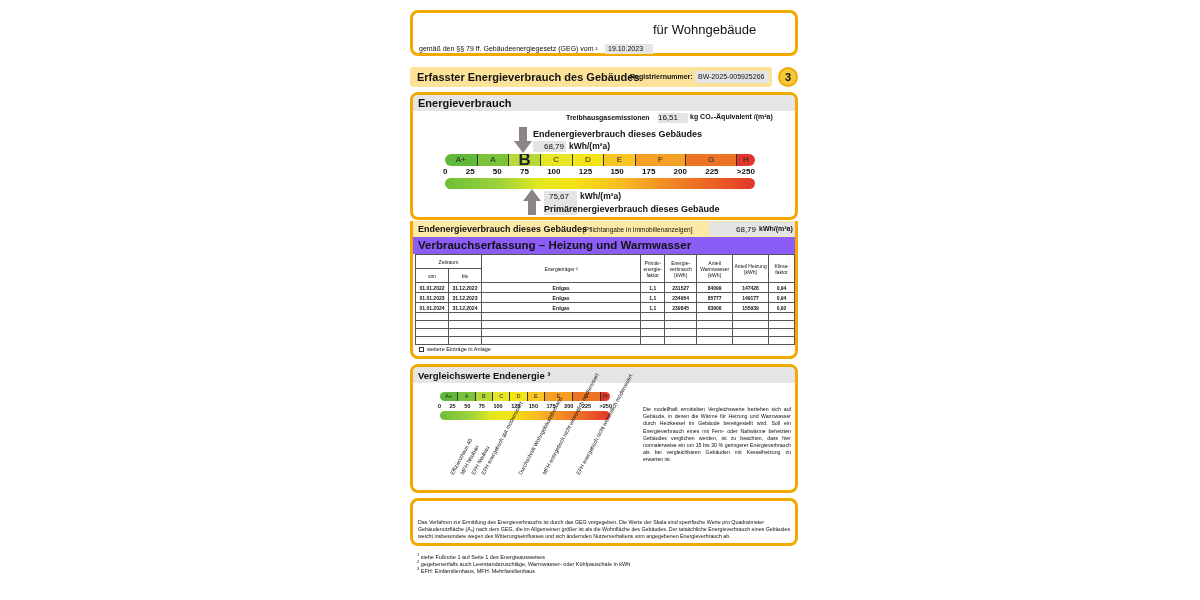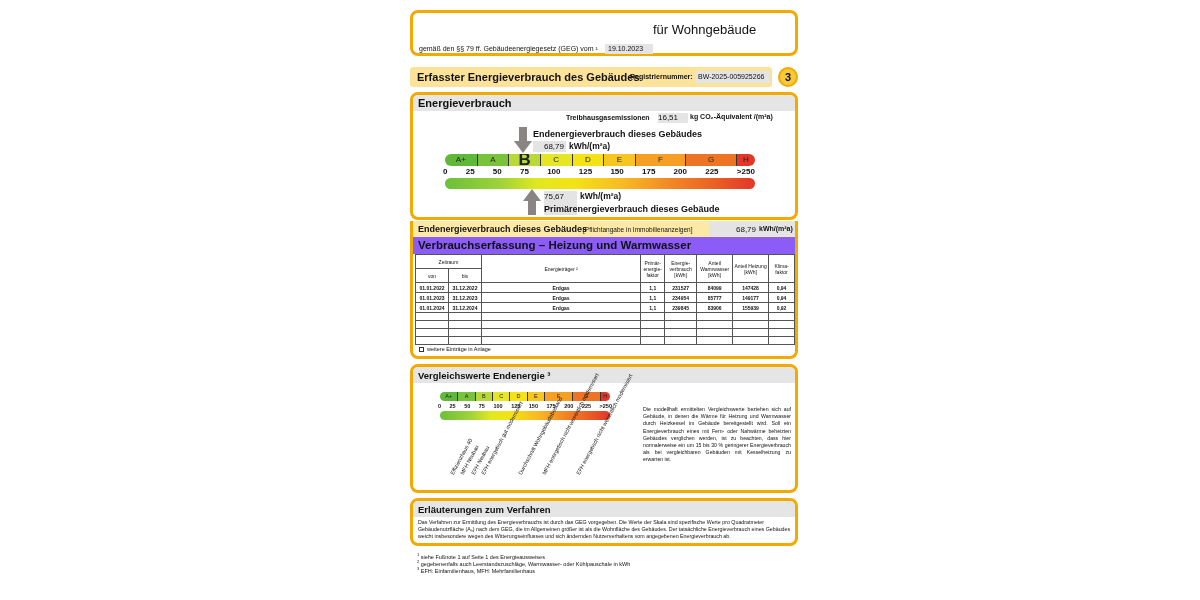--- a/index.html
+++ b/index.html
@@ -37,21 +37,21 @@
   .ev-val { position: absolute; left: 120px; top: 46px; width: 33px; height: 11px; background: #e4e4e4; font-size: 8px; text-align: right; padding-right: 2px; line-height: 11px; }
   .ev-unit { position: absolute; left: 156px; top: 46px; font-size: 8.5px; font-weight: bold; }
 
   .scale { position: absolute; height: 12px; border-radius: 6px; overflow: hidden; display: flex; }
   .scale .seg { height: 100%; position: relative; font-size: 8px; text-align: center; line-height: 12px; color: #222; }
   .scale .seg + .seg { border-left: 1px solid #333; }
   .ticks { position: absolute; display: flex; justify-content: space-between; font-size: 8px; font-weight: bold; }
   .grad { position: absolute; height: 11px; border-radius: 6px;
     background: linear-gradient(90deg, #6cbf3a 0%, #9fd33a 18%, #e2e81f 30%, #f4e215 42%, #f7b824 58%, #f28a25 72%, #ea5d25 88%, #e2362a 100%); }
 
-  .pe-val { position: absolute; left: 131px; top: 96px; width: 33px; height: 24px; background: #e4e4e4; font-size: 8px; text-align: left; padding-right: 8px; line-height: 11px; }
+  .pe-val { position: absolute; left: 131px; top: 96px; width: 33px; height: 24px; background: #e4e4e4; font-size: 8px; text-align: right; padding-right: 8px; line-height: 11px; }
   .pe-unit { position: absolute; left: 167px; top: 96px; font-size: 8.5px; font-weight: bold; }
   .pe-title { position: absolute; left: 131px; top: 109px; font-size: 9px; font-weight: bold; }
 
   
   #eesum { position: absolute; left: 410px; top: 221px; width: 388px; height: 16px; background: #fde9a6; border-left: 3px solid #f2a900; border-right: 3px solid #f2a900; }
   #eesum .l { position: absolute; left: 5px; top: 3px; font-size: 9px; font-weight: bold; }
   #eesum .n { position: absolute; left: 170px; top: 5px; font-size: 6.5px; }
   #eesum .vbg { position: absolute; left: 296px; top: 1px; width: 86px; height: 14px; background: #e4e4e4; }
   #eesum .v { position: absolute; left: 323px; top: 4px; font-size: 8px; }
   #eesum .u { position: absolute; left: 346px; top: 4px; font-size: 7px; font-weight: bold; }
@@ -300,21 +300,18 @@
       <div class="rot-label" style="left: 56.6px; top: 106px; transform: rotate(-62deg);">EFH Neubau</div>
       <div class="rot-label" style="left: 66.8px; top: 106px; transform: rotate(-62deg);">EFH energetisch gut modernisiert</div>
       <div class="rot-label" style="left: 104.2px; top: 106px; transform: rotate(-62deg);">Durchschnitt Wohngebäudebestand</div>
       <div class="rot-label" style="left: 128px; top: 106px; transform: rotate(-62deg);">MFH energetisch nicht wesentlich modernisiert</div>
       <div class="rot-label" style="left: 162px; top: 106px; transform: rotate(-62deg);">EFH energetisch nicht wesentlich modernisiert</div>
     </div>
   <div class="vg-text">Die modellhaft ermittelten Vergleichswerte beziehen sich auf Gebäude, in denen die Wärme für Heizung und Warmwasser durch Heizkessel im Gebäude bereitgestellt wird. Soll ein Energieverbrauch eines mit Fern- oder Nahwärme beheizten Gebäudes verglichen werden, ist zu beachten, dass hier normalerweise ein um 15 bis 30 % geringerer Energieverbrauch als bei vergleichbaren Gebäuden mit Kesselheizung zu erwarten ist.</div>
 </div>
 
 <div class="box" id="er">
-  <div class="boxhead">
-      <span>Erläuterungen zum Verfahren</span>
-    </div>
   <div class="er-text">Das Verfahren zur Ermittlung des Energieverbrauchs ist durch das GEG vorgegeben. Die Werte der Skala sind spezifische Werte pro Quadratmeter Gebäudenutzfläche (Aₙ) nach dem GEG, die im Allgemeinen größer ist als die Wohnfläche des Gebäudes. Der tatsächliche Energieverbrauch eines Gebäudes weicht insbesondere wegen des Witterungseinflusses und sich ändernden Nutzerverhaltens vom angegebenen Energieverbrauch ab.</div>
 </div>
 
 <div class="foot" style="top:552px;"><sup>1</sup> <span>siehe Fußnote 1 auf Seite 1 des Energieausweises</span></div>
 <div class="foot" style="top:559px;"><sup>2</sup> <span>gegebenenfalls auch Leerstandszuschläge, Warmwasser- oder Kühlpauschale in kWh</span></div>
 <div class="foot" style="top:566px;"><sup>3</sup> <span>EFH: Einfamilienhaus, MFH: Mehrfamilienhaus</span></div>
 
 </body></html>

